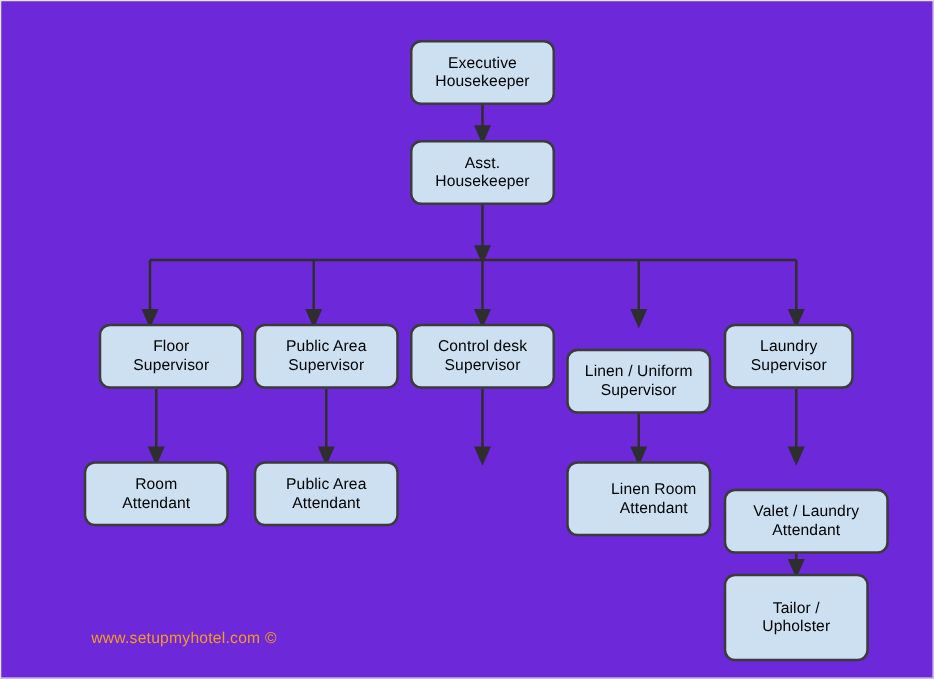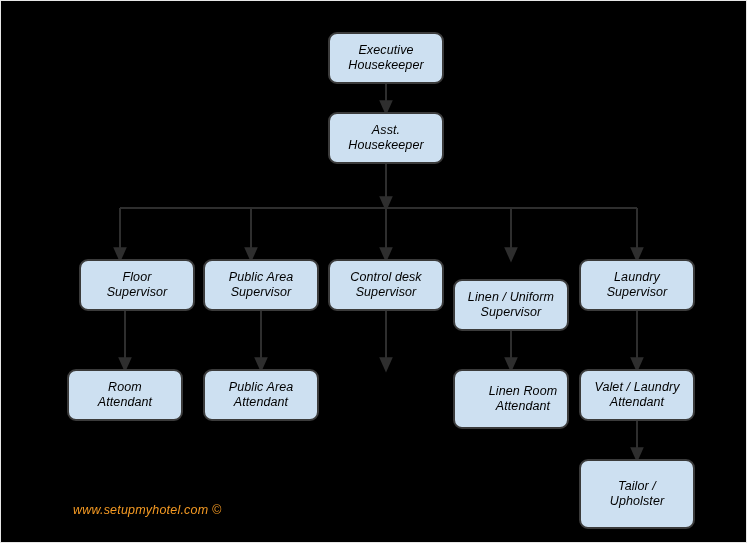--- a/index.html
+++ b/index.html
@@ -8,25 +8,24 @@
     padding: 0;
     background: #ffffff;
   }
   body {
     font-family: "Liberation Sans", sans-serif;
   }
   #chart-canvas {
     position: relative;
     width: 747px;
     height: 543px;
-    background: #000000;
+    background: #6d28d9;
     border: 1px solid #e6e6e6;
     box-sizing: border-box;
     overflow: hidden;
-    font-style: italic;
   }
   #chart-svg {
     position: absolute;
     left: 0;
     top: 0;
     width: 747px;
     height: 543px;
   }
   .node-box {
     position: absolute;
@@ -98,34 +97,34 @@
 
   <div class="node-box" style="left:202px; top:258px; width:116px; height:52px;">Public Area
 Supervisor</div>
 
   <div class="node-box" style="left:327px; top:258px; width:116px; height:52px;">Control desk
 Supervisor</div>
 
   <div class="node-box" style="left:452px; top:258px; width:116px; height:52px;margin-top:20px;">Linen / Uniform
 Supervisor</div>
 
-  <div class="node-box" style="left:578px; top:258px; width:116px; height:52px;">Laundry
+  <div class="node-box" style="left:578px; top:258px; width:104px; height:52px;">Laundry
 Supervisor</div>
 
   <div class="node-box" style="left:66px; top:368px; width:116px; height:52px;">Room
 Attendant</div>
 
   <div class="node-box" style="left:202px; top:368px; width:116px; height:52px;">Public Area
 Attendant</div>
 
 
   <div class="node-box" style="left:452px; top:368px; width:116px; height:60px;padding-left:24px;">Linen Room
 Attendant</div>
 
-  <div class="node-box" style="left:578px; top:368px; width:116px; height:52px;">Valet / Laundry
+  <div class="node-box" style="left:578px; top:390px; width:132px; height:52px;">Valet / Laundry
 Attendant</div>
 
   <div class="node-box" style="left:578px; top:458px; width:116px; height:70px;text-align:center;">Tailor /
 Upholster</div>
 
   <div class="watermark" style="left:72px; top:502px;">www.setupmyhotel.com ©</div>
 
 </div>
 
 </body></html>

